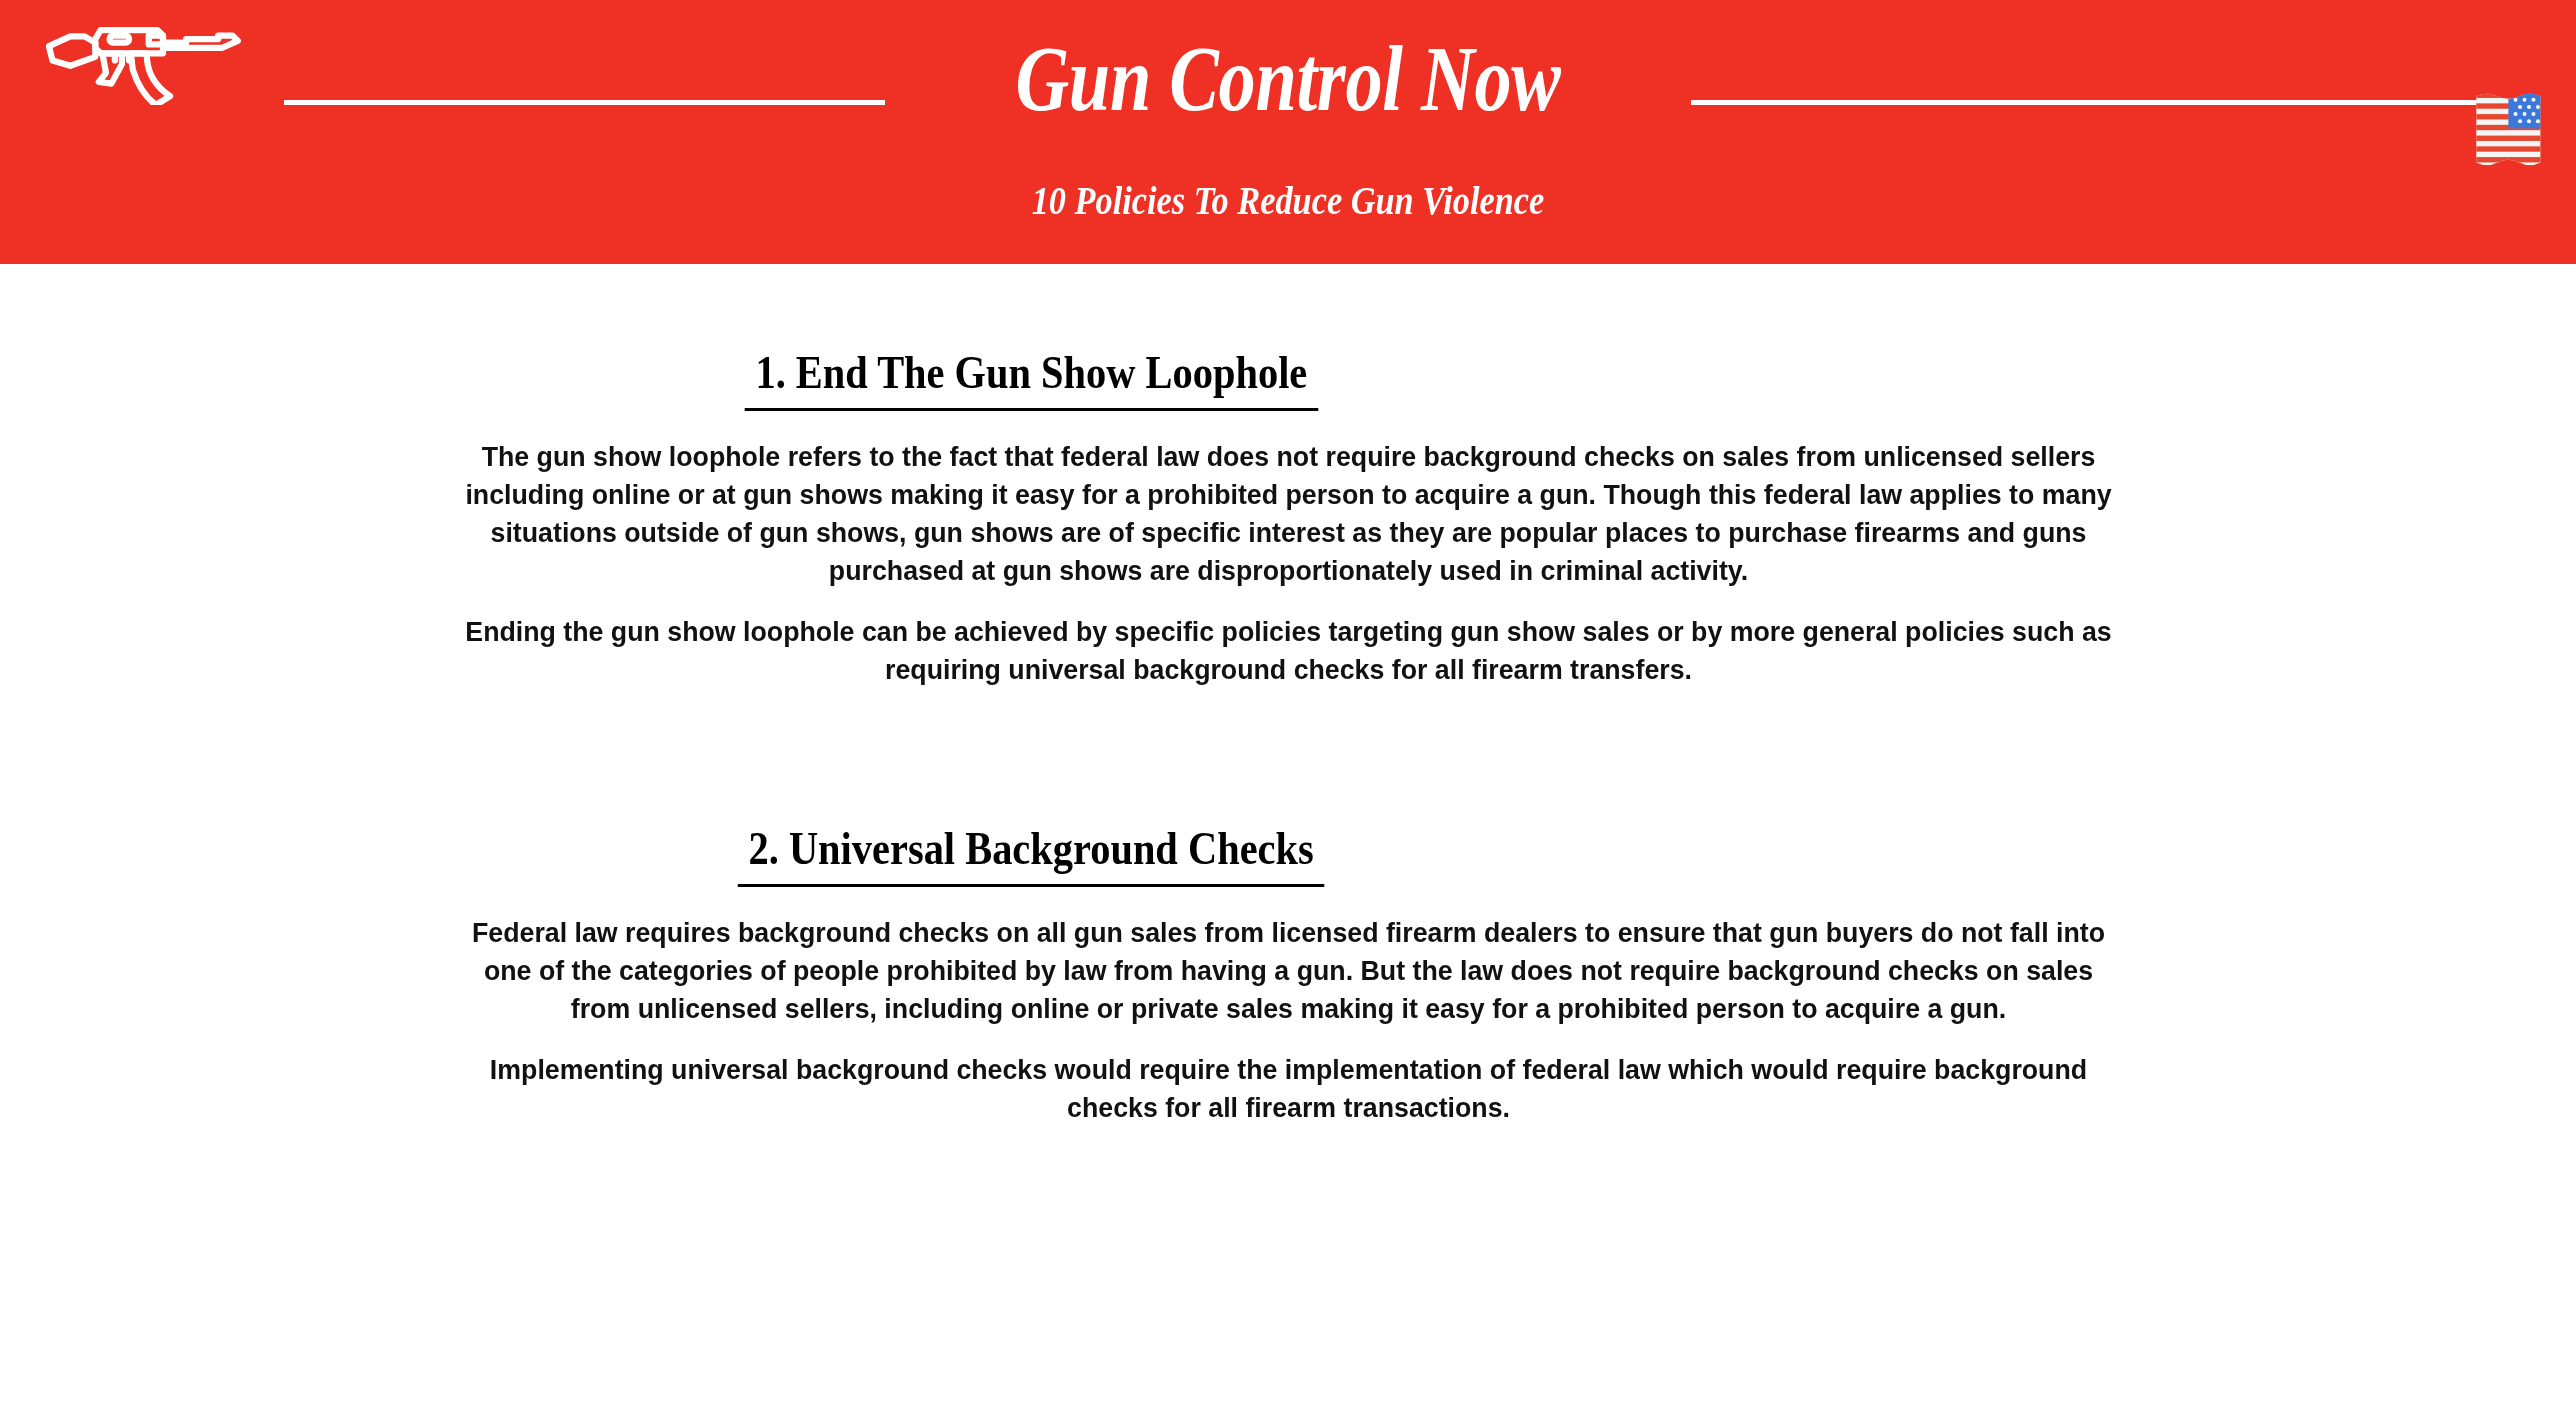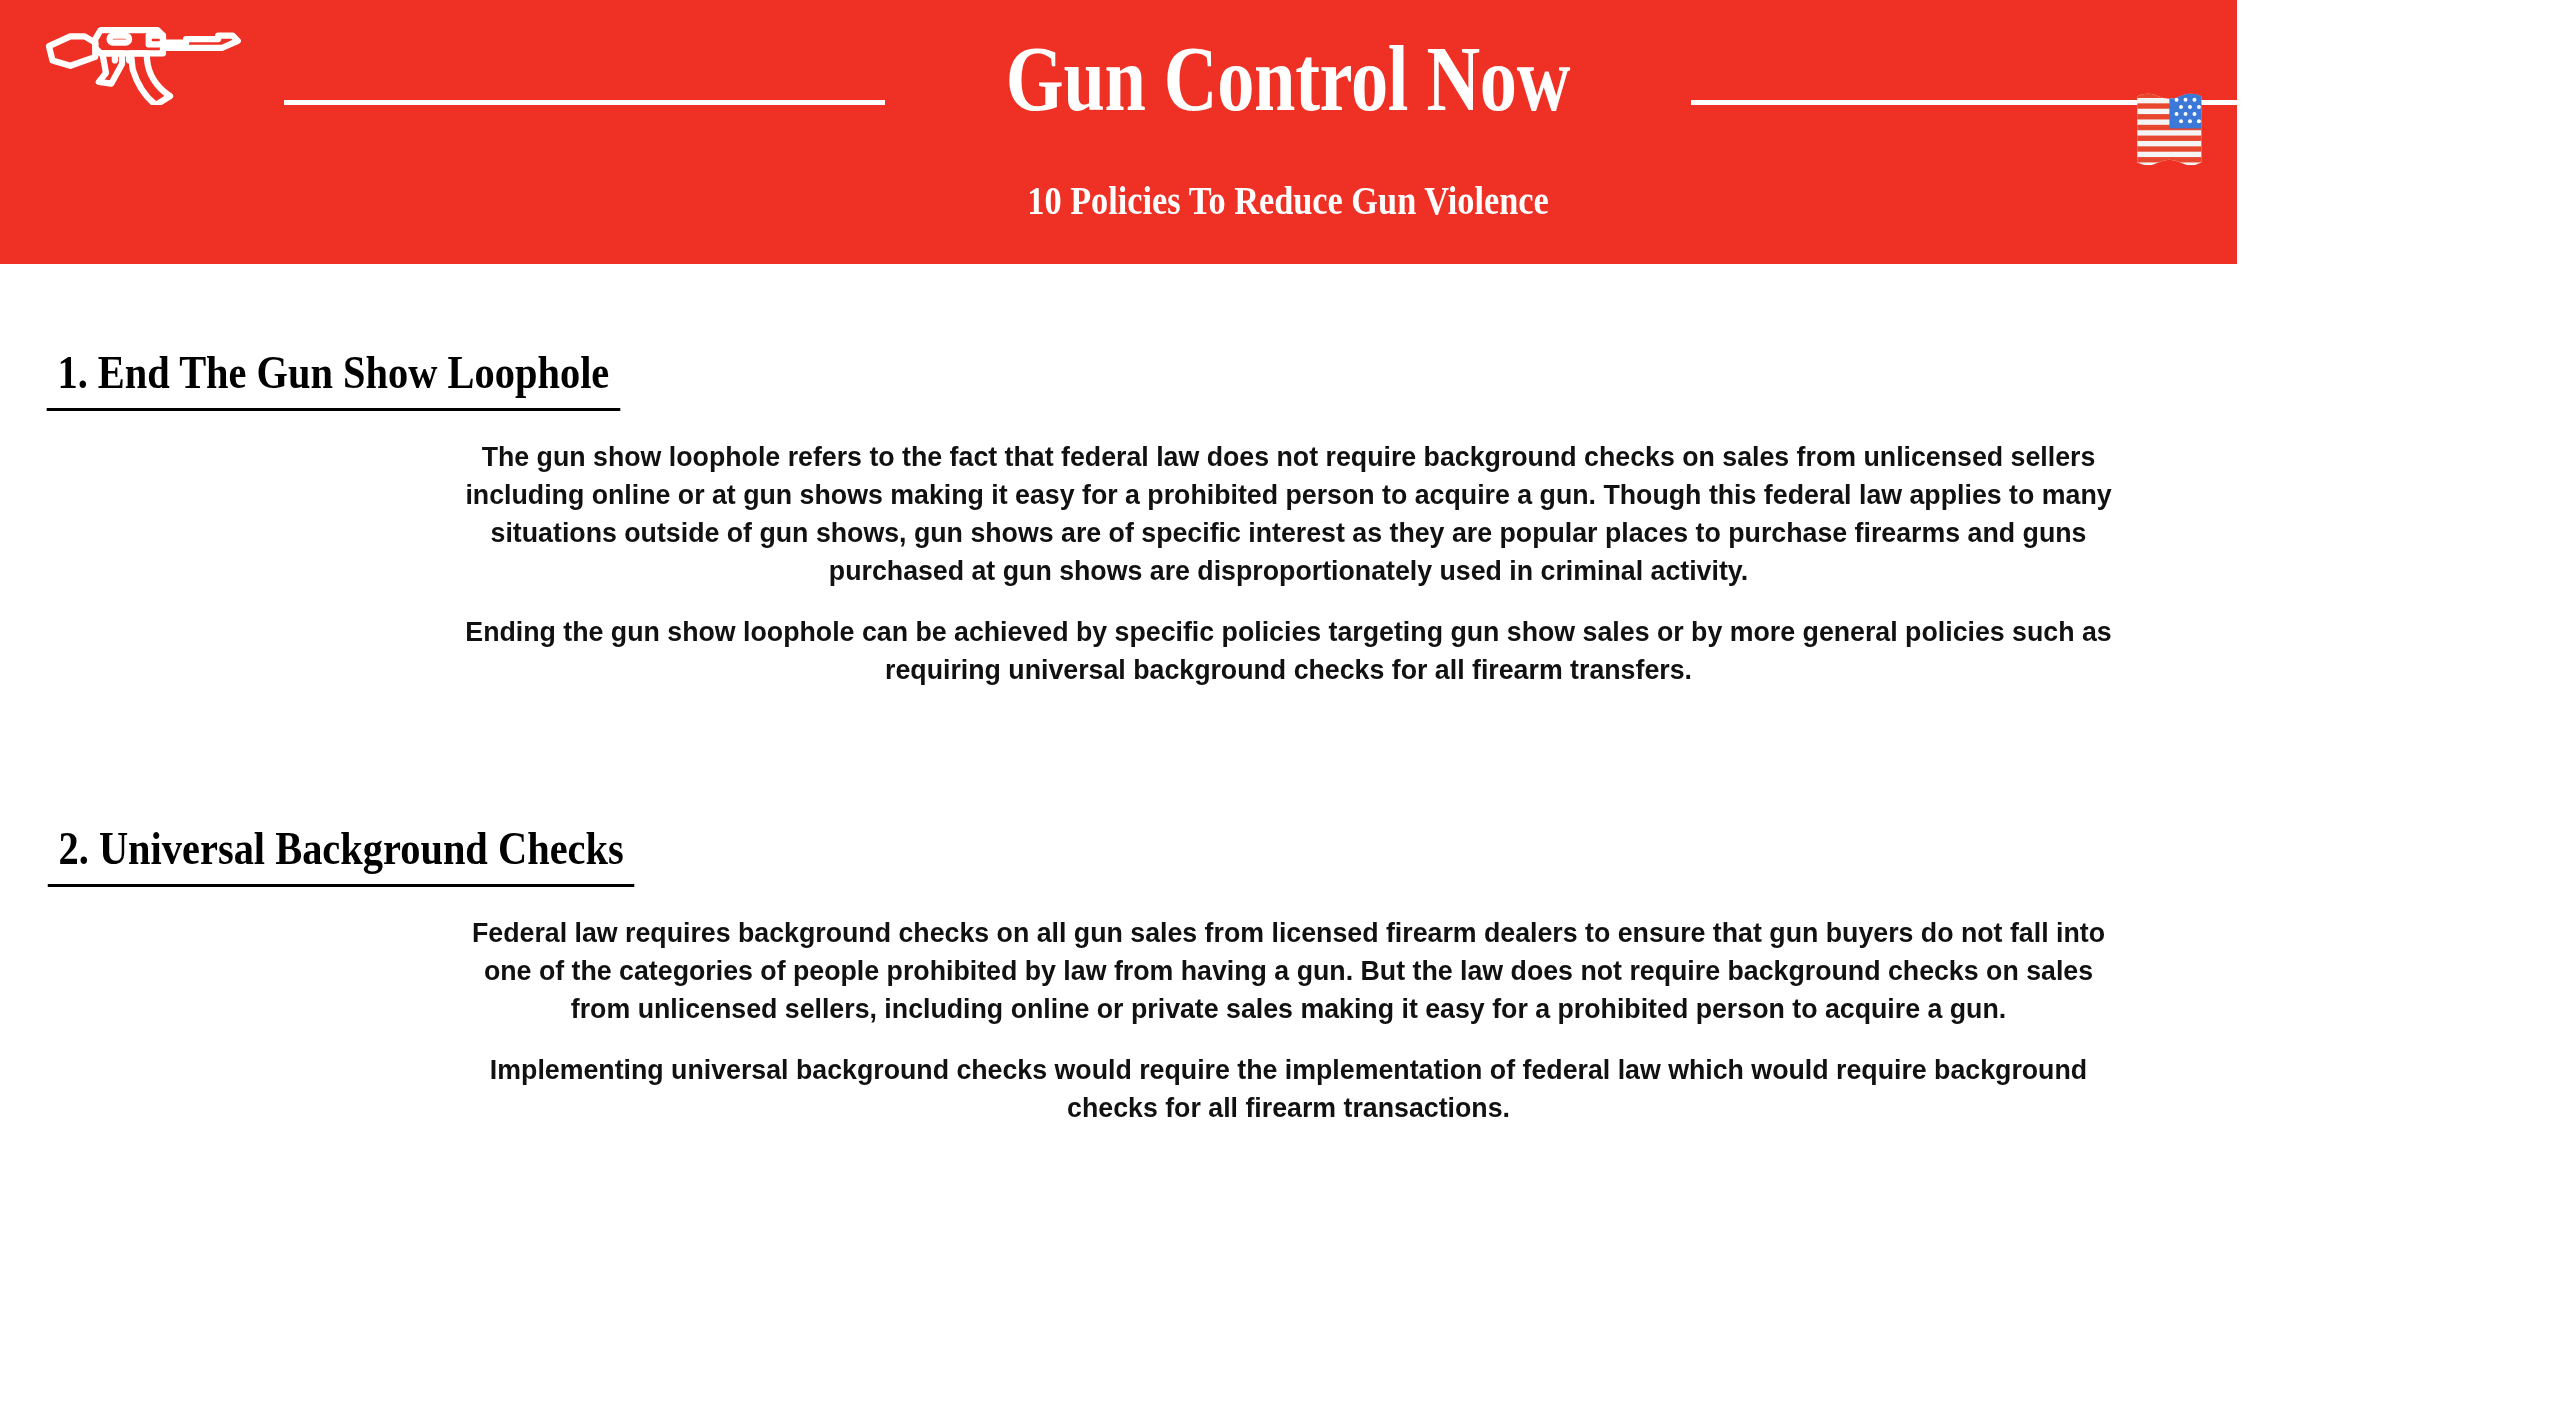--- a/index.html
+++ b/index.html
@@ -10,25 +10,26 @@
     width: 2576px;
     height: 1410px;
     background: #ffffff;
     font-family: "Liberation Sans", sans-serif;
     overflow: hidden;
   }
 
   
   .banner {
     position: relative;
-    width: 2237px;
+    width: 2576px;
     height: 264px;
     background: #ee3124;
     box-sizing: border-box;
     overflow: hidden;
+    font-style: italic;
   }
 
   .rifle-icon {
     position: absolute;
     left: 43px;
     top: 7.2px;
     width: 215px;
     height: 98px;
   }
   .rifle-icon svg { display: block; width: 100%; height: 100%; }
@@ -100,21 +101,21 @@
     box-sizing: border-box;
   }
 
   .section {
     width: 2576px;
     margin: 0 auto;
   }
 
   .section-heading-wrap {
     width: 2063px;
-    text-align: left;
+    text-align: center;
   }
 
   .section-heading {
     display: inline-block;
     font-family: "Liberation Serif", serif;
     font-weight: bold;
     color: #000000;
     font-size: 47px;
     line-height: 54px;
     padding: 0 12.5px 9px 12.5px;

